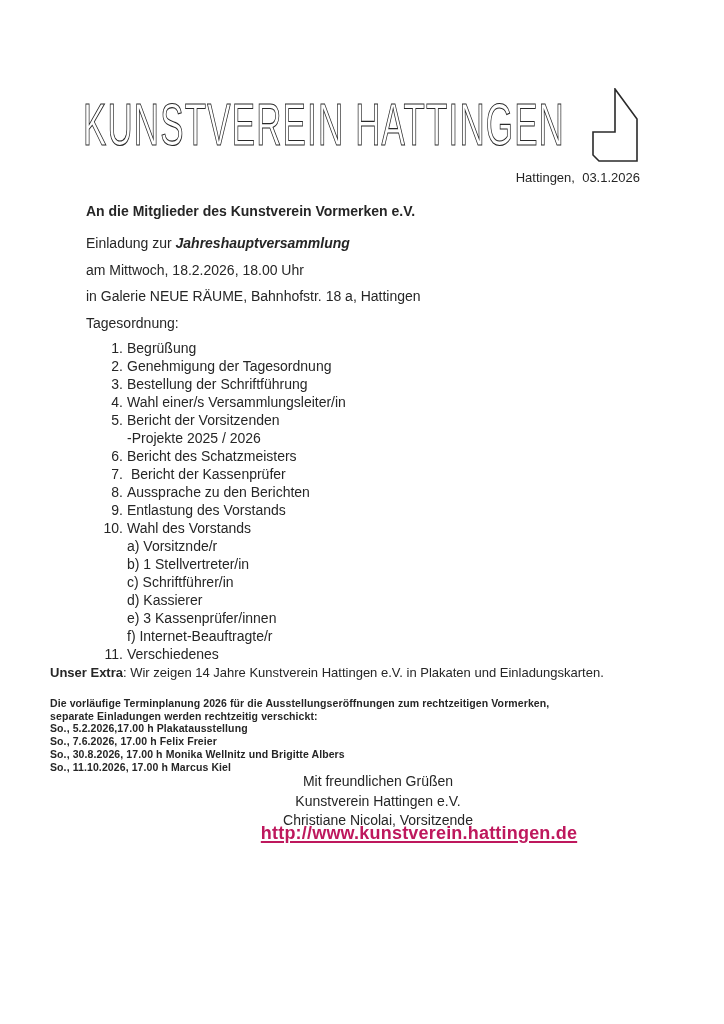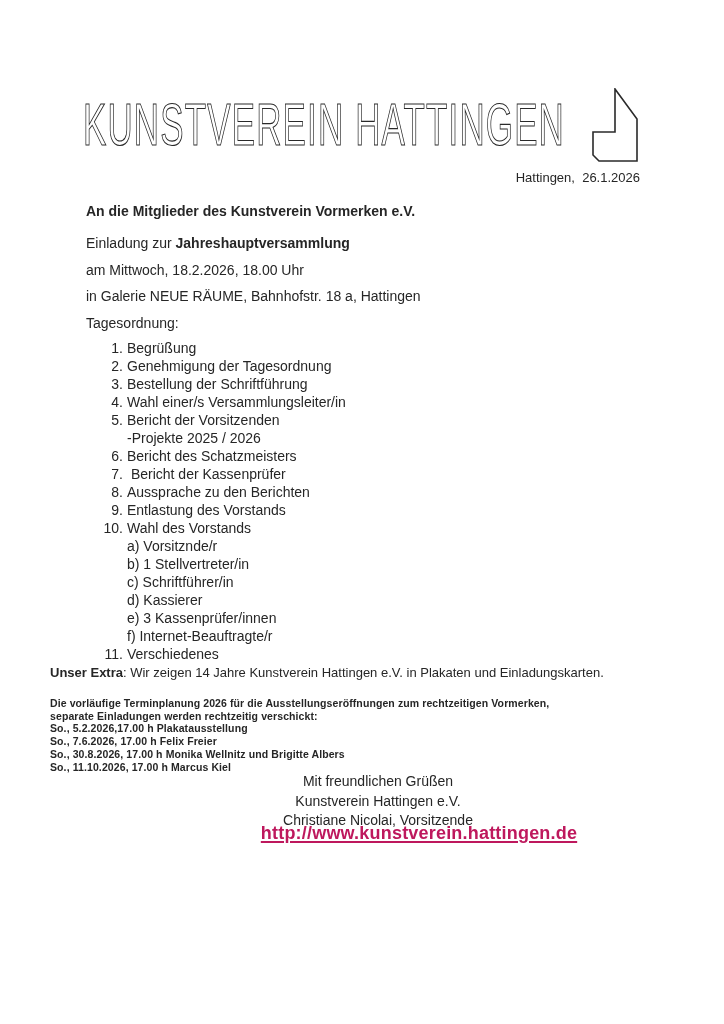--- a/index.html
+++ b/index.html
@@ -34,21 +34,21 @@
   }
 
   
   .recipient {
     left: 86px; top: 203px;
     font-size: 14px; font-weight: bold;
   }
 
   
   .intro { left: 86px; top: 230px; font-size: 14px; line-height: 26.5px; }
-  .intro b { font-weight: bold; }
+  .intro b { font-weight: bold; font-style: italic; }
 
   
   .agenda { left: 96px; top: 339px; font-size: 14px; line-height: 18px; }
   .agenda-row { display: flex; align-items: flex-start; }
   .agenda-num { flex: 0 0 27px; text-align: right; padding-right: 4px; }
   .agenda-text { white-space: pre-wrap; }
 
   
   .extra { left: 50px; top: 665px; font-size: 13px; }
   .extra b { font-weight: bold; }
@@ -84,21 +84,21 @@
 <div class="page">
 
   <svg class="logo-wordmark-svg" width="490" height="64" viewBox="0 0 490 64">
     <text x="0" y="47" textLength="482" lengthAdjust="spacingAndGlyphs">KUNSTVEREIN HATTINGEN</text>
   </svg>
 
   <svg class="logo-icon-svg" width="48" height="76" viewBox="0 0 48 76">
     <path d="M23 1 L45 31 L45 73 L7 73 L1 67 L1 44 L23 44 Z" fill="none" stroke="#2a2a2a" stroke-width="1.6" stroke-linejoin="miter"></path>
   </svg>
 
-  <div class="abs dateline">Hattingen,  26.1.2026</div>
+  <div class="abs dateline">Hattingen,  03.1.2026</div>
 
   <div class="abs recipient">An die Mitglieder des Kunstverein Vormerken e.V.</div>
 
   <div class="abs intro">
     <div class="intro-line"><span>Einladung zur </span><b>Jahreshauptversammlung</b></div>
     <div class="intro-line">am Mittwoch, 18.2.2026, 18.00 Uhr</div>
     <div class="intro-line">in Galerie NEUE RÄUME, Bahnhofstr. 18 a, Hattingen</div>
     <div class="intro-line">Tagesordnung:</div>
   </div>
 

